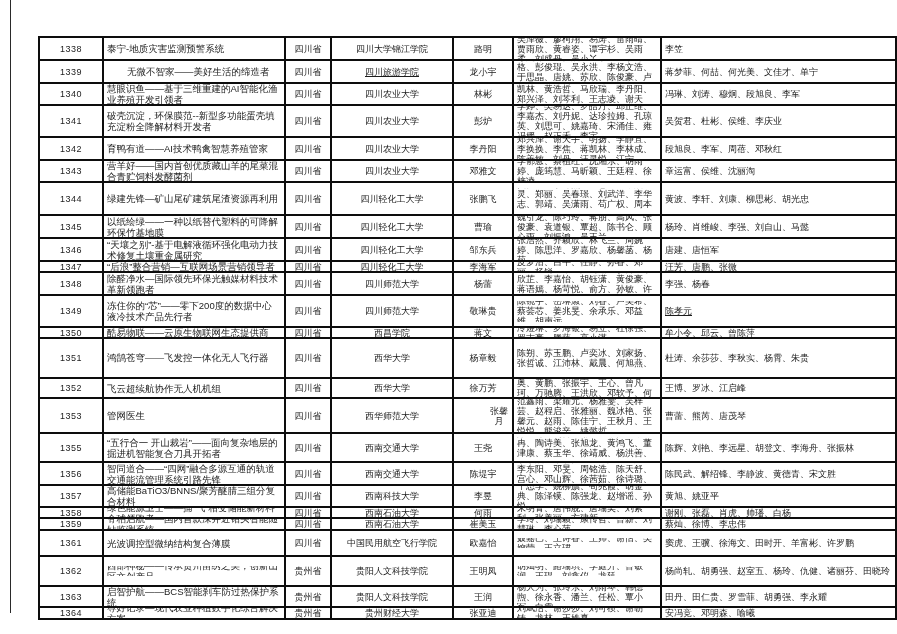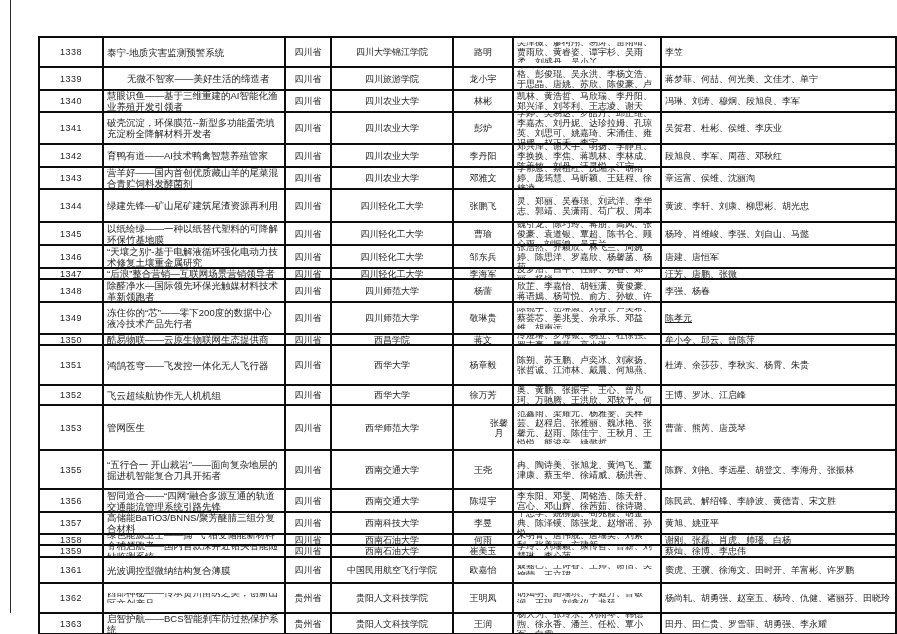--- a/index.html
+++ b/index.html
@@ -64,21 +64,21 @@
         <td class="c-num center">
           <div class="wrap" style="height: 21px;">1338</div>
         </td>
         <td class="c-title">
           <div class="wrap" style="height: 21px;">泰宁-地质灾害监测预警系统</div>
         </td>
         <td class="c-prov center">
           <div class="wrap" style="height: 21px;">四川省</div>
         </td>
         <td class="c-uni center">
-          <div class="wrap" style="height: 28px;">四川大学锦江学院</div>
+          <div class="wrap" style="height: 21px;">四川大学锦江学院</div>
         </td>
         <td class="c-leader center">
           <div class="wrap" style="height: 21px;">路明</div>
         </td>
         <td class="c-members">
           <div class="wrap" style="height: 21px;">吴泽薇、廖柯翔、易涛、雷雨晴、贾雨欣、黄睿姿、谭宇杉、吴雨柔、刘盛丹、吴小丫</div>
         </td>
         <td class="c-adv">
           <div class="wrap" style="height: 21px;">李笠</div>
         </td>
@@ -87,21 +87,21 @@
         <td class="c-num center">
           <div class="wrap" style="height: 21px;">1339</div>
         </td>
         <td class="c-title">
           <div class="wrap" style="height: 21px; margin-left: 20px;">无微不智家——美好生活的缔造者</div>
         </td>
         <td class="c-prov center">
           <div class="wrap" style="height: 21px;">四川省</div>
         </td>
         <td class="c-uni center">
-          <div class="wrap" style="height: 21px;">四川旅游学院</div>
+          <div class="wrap" style="height: 21px; text-decoration: underline;">四川旅游学院</div>
         </td>
         <td class="c-leader center">
           <div class="wrap" style="height: 21px;">龙小宇</div>
         </td>
         <td class="c-members">
           <div class="wrap" style="height: 21px;">彭定雄、钟俊杰、雷永红、李与格、彭俊琨、吴永洪、李杨文浩、于思晶、唐姚、苏欣、陈俊豪、卢亚、罗波峰</div>
         </td>
         <td class="c-adv">
           <div class="wrap" style="height: 21px;">蒋梦菲、何喆、何光美、文佳才、单宁</div>
         </td>
@@ -357,21 +357,21 @@
         </td>
         <td class="c-adv">
           <div class="wrap" style="height: 9px;">牟小令、邱云、曾陈萍</div>
         </td>
       </tr>
       <tr>
         <td class="c-num center">
           <div class="wrap" style="height: 21px;">1351</div>
         </td>
         <td class="c-title">
-          <div class="wrap" style="height: 38px;">鸿鹄苍穹——飞发控一体化无人飞行器</div>
+          <div class="wrap" style="height: 38px; font-family: Liberation Serif, serif;">鸿鹄苍穹——飞发控一体化无人飞行器</div>
         </td>
         <td class="c-prov center">
           <div class="wrap" style="height: 21px;">四川省</div>
         </td>
         <td class="c-uni center">
           <div class="wrap" style="height: 21px;">西华大学</div>
         </td>
         <td class="c-leader center">
           <div class="wrap" style="height: 21px;">杨章毅</div>
         </td>
@@ -412,32 +412,32 @@
         <td class="c-title">
           <div class="wrap" style="height: 33px;">管网医生</div>
         </td>
         <td class="c-prov center">
           <div class="wrap" style="height: 33px;">四川省</div>
         </td>
         <td class="c-uni center">
           <div class="wrap" style="height: 33px;">西华师范大学</div>
         </td>
         <td class="c-leader center">
-          <div class="wrap" style="height: 43px; margin-left: 32px;">张馨月</div>
+          <div class="wrap" style="height: 33px; margin-left: 32px;">张馨月</div>
         </td>
         <td class="c-members">
           <div class="wrap" style="height: 33px;">范鑫雨、梁耀元、杨雅雯、吴梓芸、赵程启、张雅丽、魏冰艳、张馨元、赵雨、陈佳宁、王秋月、王悦悦、熊浚辛、姚懿哲</div>
         </td>
         <td class="c-adv">
           <div class="wrap" style="height: 33px;">曹蕾、熊芮、唐茂琴</div>
         </td>
       </tr>
       <tr>
         <td class="c-num center">
-          <div class="wrap" style="height: 37px;">1355</div>
+          <div class="wrap" style="height: 27px;">1355</div>
         </td>
         <td class="c-title">
           <div class="wrap" style="height: 21px;">“五行合一 开山裁岩”——面向复杂地层的掘进机智能复合刀具开拓者</div>
         </td>
         <td class="c-prov center">
           <div class="wrap" style="height: 21px;">四川省</div>
         </td>
         <td class="c-uni center">
           <div class="wrap" style="height: 21px;">西南交通大学</div>
         </td>

